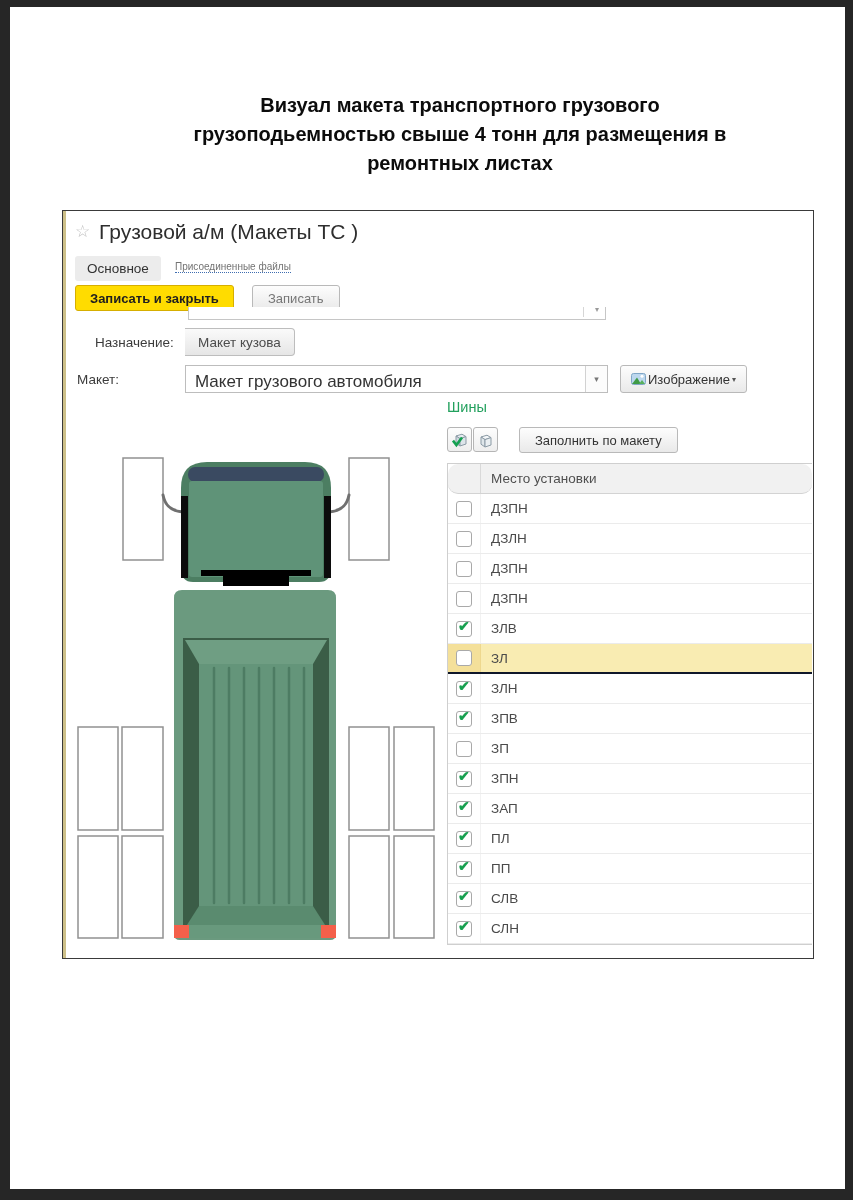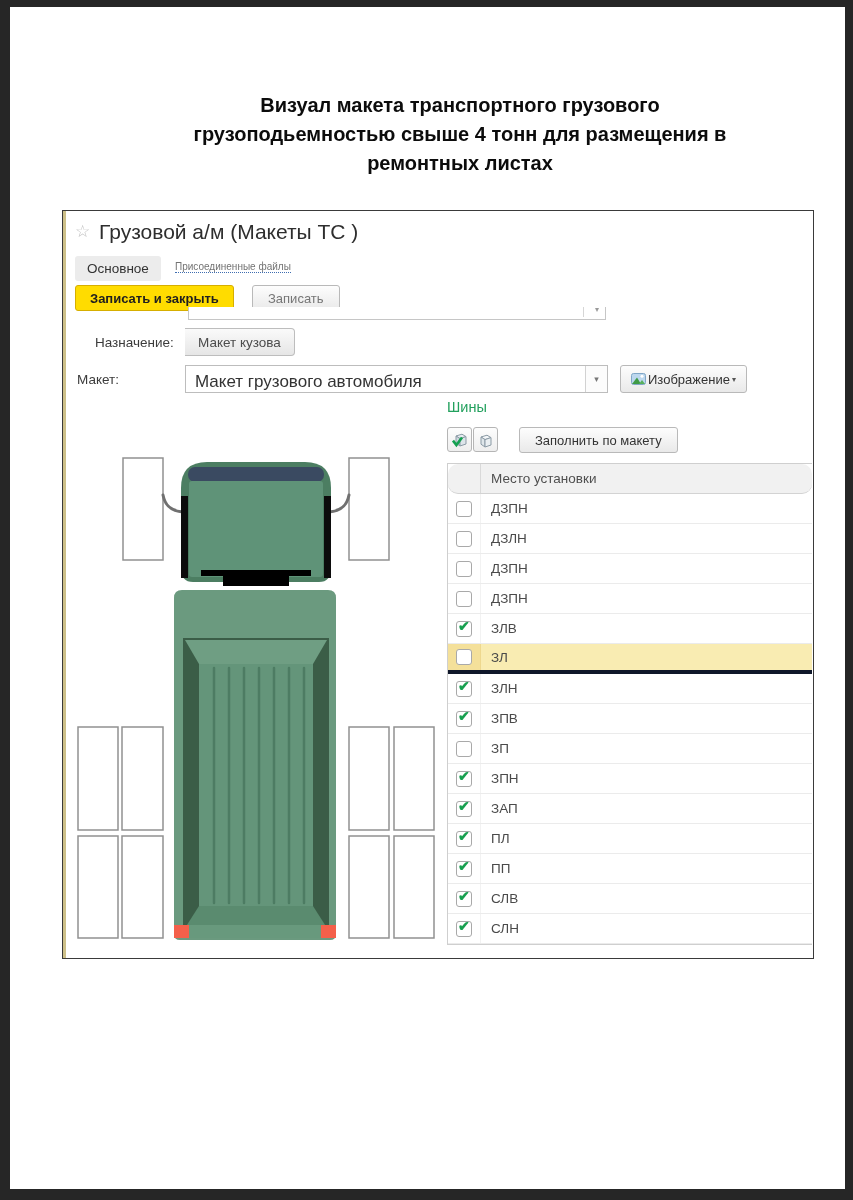--- a/index.html
+++ b/index.html
@@ -66,21 +66,21 @@
   
   .tbl { position:absolute; left:384px; top:252px; width:365px;
     border-top:1px solid #cfcfcf; border-left:1px solid #cfcfcf; border-bottom:1px solid #cfcfcf; }
   .thead { display:flex; height:30px; background:#f1f1f1; border-bottom:1px solid #d3d3d3;border-radius:10px; }
   .thead .cbcell { border-right:1px solid #d9d9d9; }
   .th-label { display:flex; align-items:center; padding-left:10px; font-size:13.5px; color:#4f4f4f; }
   .trow { display:flex; height:30px; border-bottom:1px solid #ebebeb; background:#fff; }
   .cbcell { width:33px; display:flex; align-items:center; justify-content:center; flex:none; }
   .trow .cbcell { border-right:1px solid #f2f2f2; }
   .rlabel { display:flex; align-items:center; padding-left:10px; font-size:13.5px; color:#4a4a4a; }
-  .trow.selected { background:#f9ecb2; border-bottom:4px solid #0f172a; }
+  .trow.selected { background:#f9ecb2; border-bottom:2px solid #0f172a; }
   .trow.selected .cbcell { background:#f4e09a; border-right:1px solid #eed88e; }
   .cb { position:relative; width:16px; height:16px; border:1px solid #a9a9a9; border-radius:3px; background:#fff; }
   .tick { position:absolute; left:1px; top:-4px; font-size:14px; font-weight:bold; color:#18a050; }
 
   .truck { position:absolute; left:8px; top:237px; }
 </style>
 </head>
 <body>
 
 <div class="sheet">

